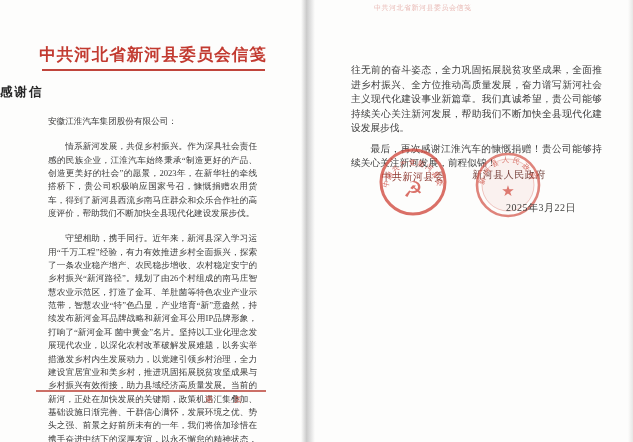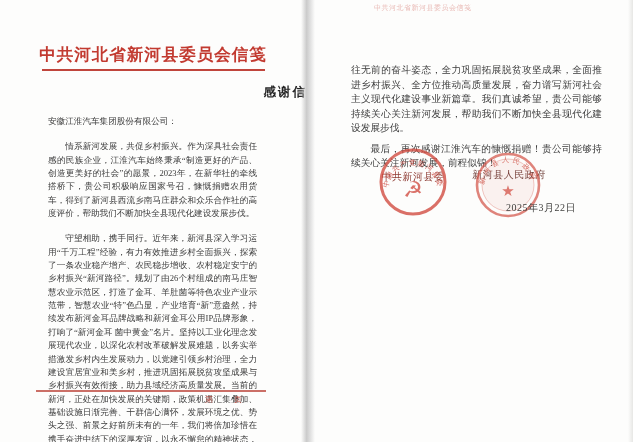--- a/index.html
+++ b/index.html
@@ -21,21 +21,21 @@
   .letterhead{
     position:absolute;left:38px;top:44px;width:230px;
     text-align:center;color:#c23a30;font-size:16.5px;font-weight:bold;
     letter-spacing:1px;white-space:nowrap;
   }
   .letterhead-rule{
     position:absolute;left:42px;top:69px;width:223px;height:2px;
     background:#c0453c;
   }
   .doc-title{
-    position:absolute;left:0;top:84px;width:307px;text-align:right;
+    position:absolute;left:0;top:84px;width:307px;text-align:left;
     color:#262626;font-size:12.5px;font-weight:bold;letter-spacing:2px;
   }
   .body-left{
     position:absolute;left:36px;top:103px;width:233px;
     color:#3b3b3b;font-size:8.6px;line-height:13.35px;
     text-align:justify;text-justify:inter-character;
   }
   .body-left p{margin:12px;}
   .body-left p.indent{text-indent:2em;}
   .salutation{text-indent:0;}

